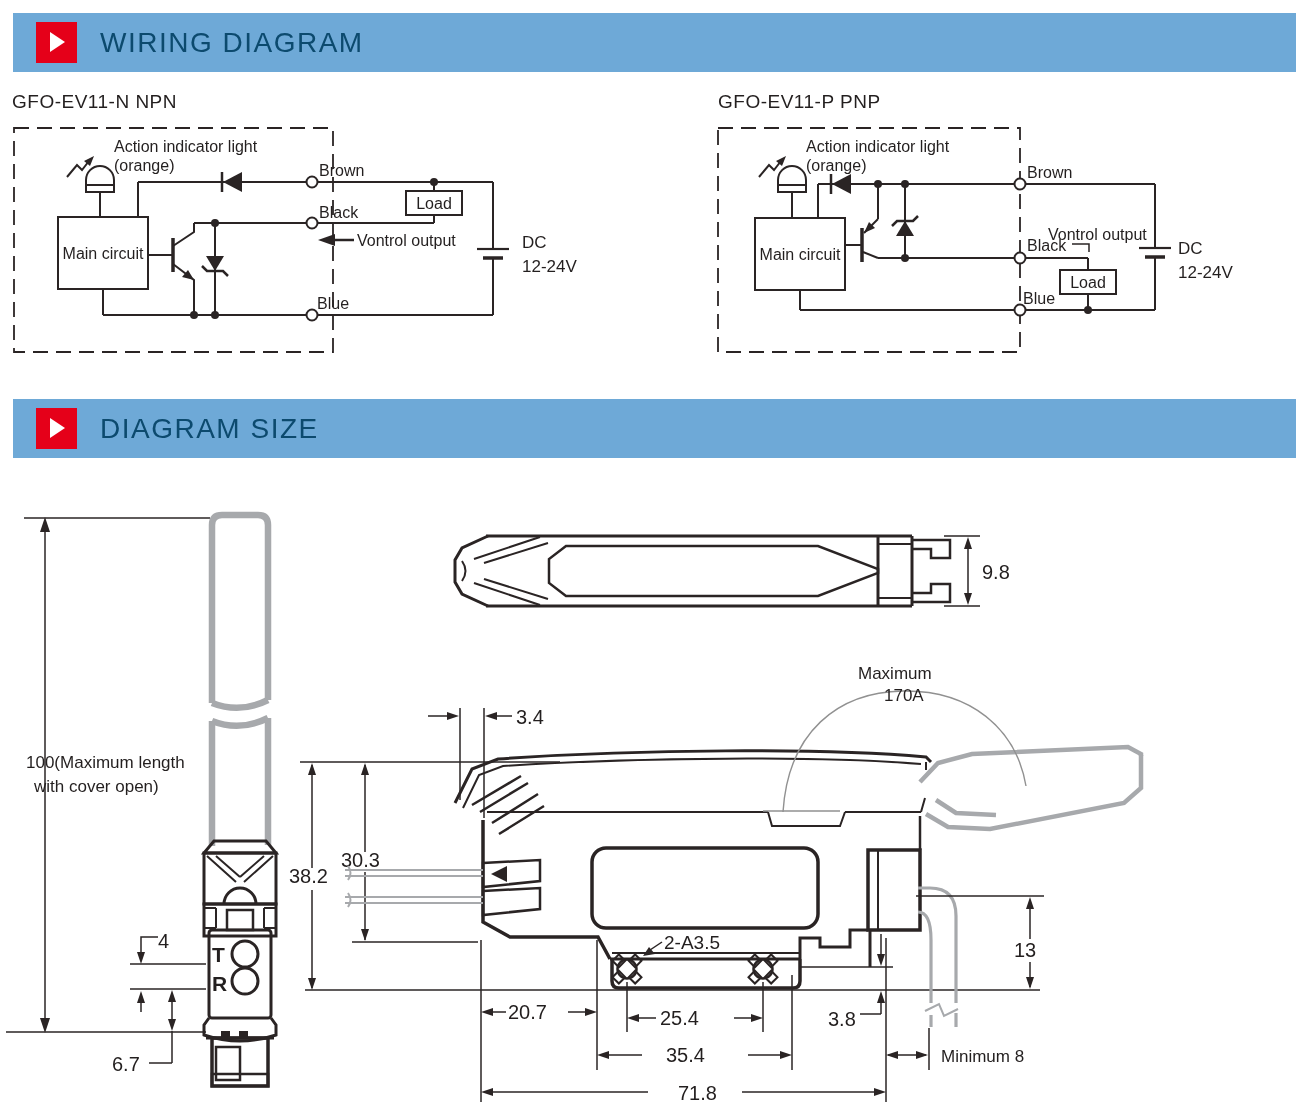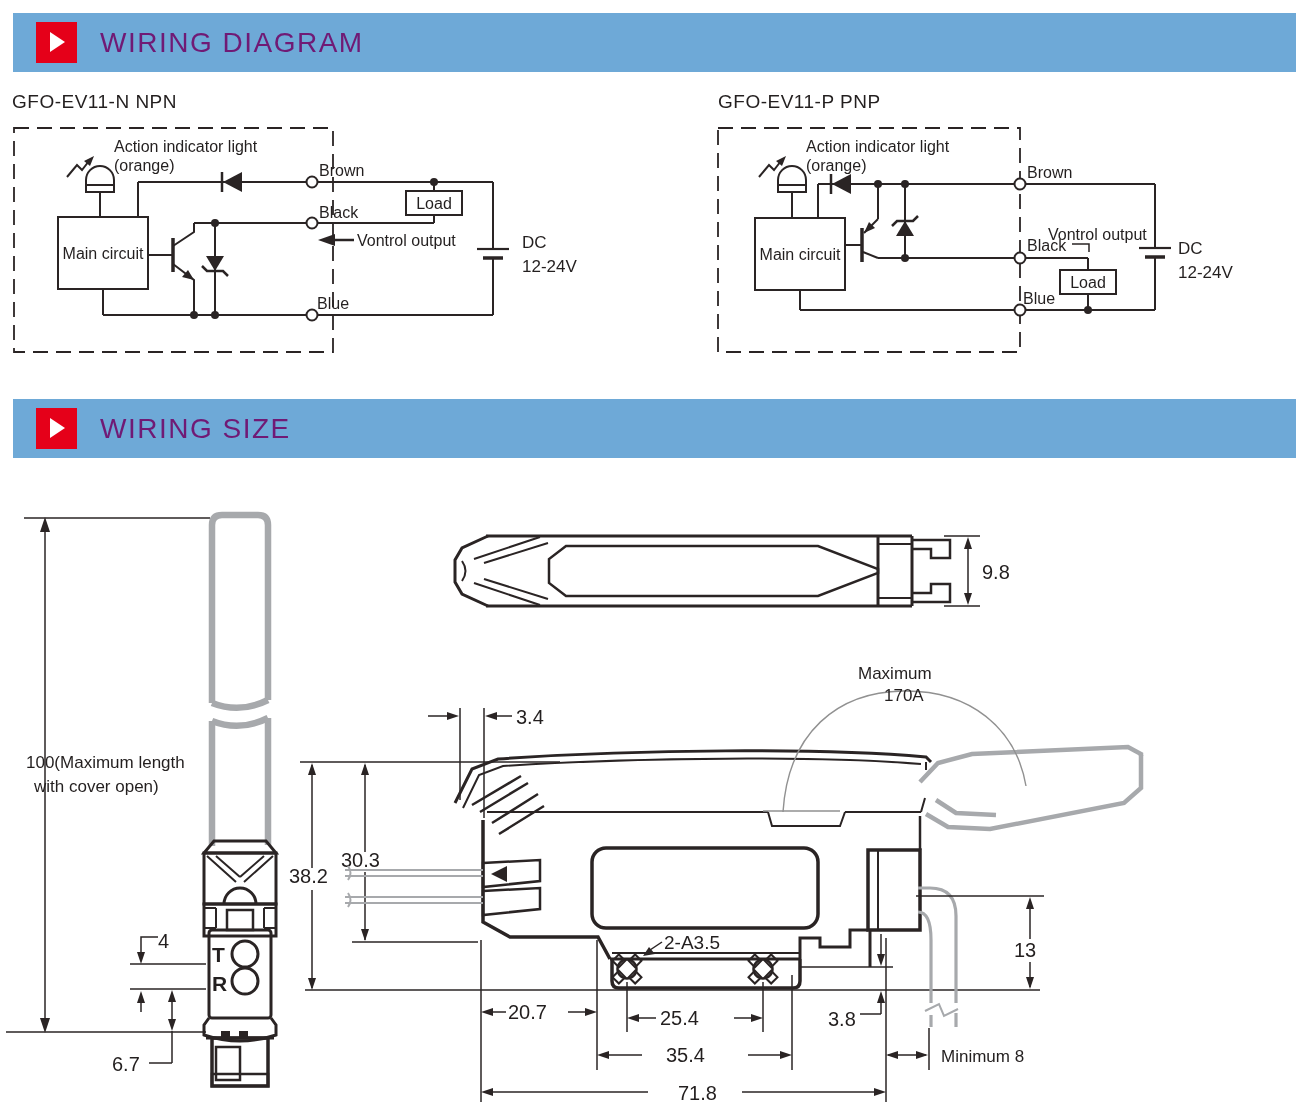--- a/index.html
+++ b/index.html
@@ -3,21 +3,21 @@
 <meta charset="utf-8">
 <style>
   html,body{margin:0;padding:0;background:#fff;}
   .page{position:relative;width:1309px;height:1120px;background:#fff;overflow:hidden;
         font-family:"Liberation Sans",sans-serif;}
   .banner{position:absolute;left:13px;width:1283px;height:59px;background:#6ea9d7;}
   .banner-icon{position:absolute;left:23px;top:9px;width:41px;height:41px;background:#e50019;}
   .banner-icon .tri{position:absolute;left:14px;top:10px;width:0;height:0;
       border-left:15px solid #fff;border-top:10px solid transparent;border-bottom:10px solid transparent;}
   .banner-title{position:absolute;left:87px;top:0;line-height:59px;font-size:28px;
-      color:#701a75;letter-spacing:1.5px;}
+      color:#0c4a6e;letter-spacing:1.5px;}
   svg{position:absolute;}
   svg path,svg line,svg rect,svg circle{fill:none;stroke:#2a2424;}
   svg text{fill:#231f1f;stroke:none;font-family:"Liberation Sans",sans-serif;}
   .ah{fill:#2a2424;stroke:none;}
   .wh{fill:#ffffff;}
   .blk{fill:#2a2424;stroke:none;}
   .thin{stroke-width:1.5;}
   .ln2{stroke-width:2;}
   .ln22{stroke-width:2.2;}
   .ln25{stroke-width:2.5;}
@@ -175,21 +175,21 @@
     <text x="348" y="152" class="t16">Vontrol output</text>
     <path class="thin" d="M372,156 L389,156 L389,164"></path>
     <text x="478" y="166" class="t17">DC</text>
     <text x="478" y="190" class="t17">12-24V</text>
   </svg>
 
   <div class="banner" style="top:399px">
     <div class="banner-icon">
         <div class="tri"></div>
       </div>
-    <div class="banner-title">WIRING SIZE</div>
+    <div class="banner-title">DIAGRAM SIZE</div>
   </div>
 
   <svg style="left:0;top:470px" width="1309" height="650" viewb0x="0 0 1309 650">
 
     <g>
       <line class="thin" x1="45" y1="53" x2="45" y2="557"></line>
       <polygon class="ah" points="45,47 40,62 50,62"></polygon>
       <polygon class="ah" points="45,563 40,548 50,548"></polygon>
       <line class="thin" x1="24" y1="48" x2="210" y2="48"></line>
       <line class="thin" x1="6" y1="562" x2="206" y2="562"></line>

